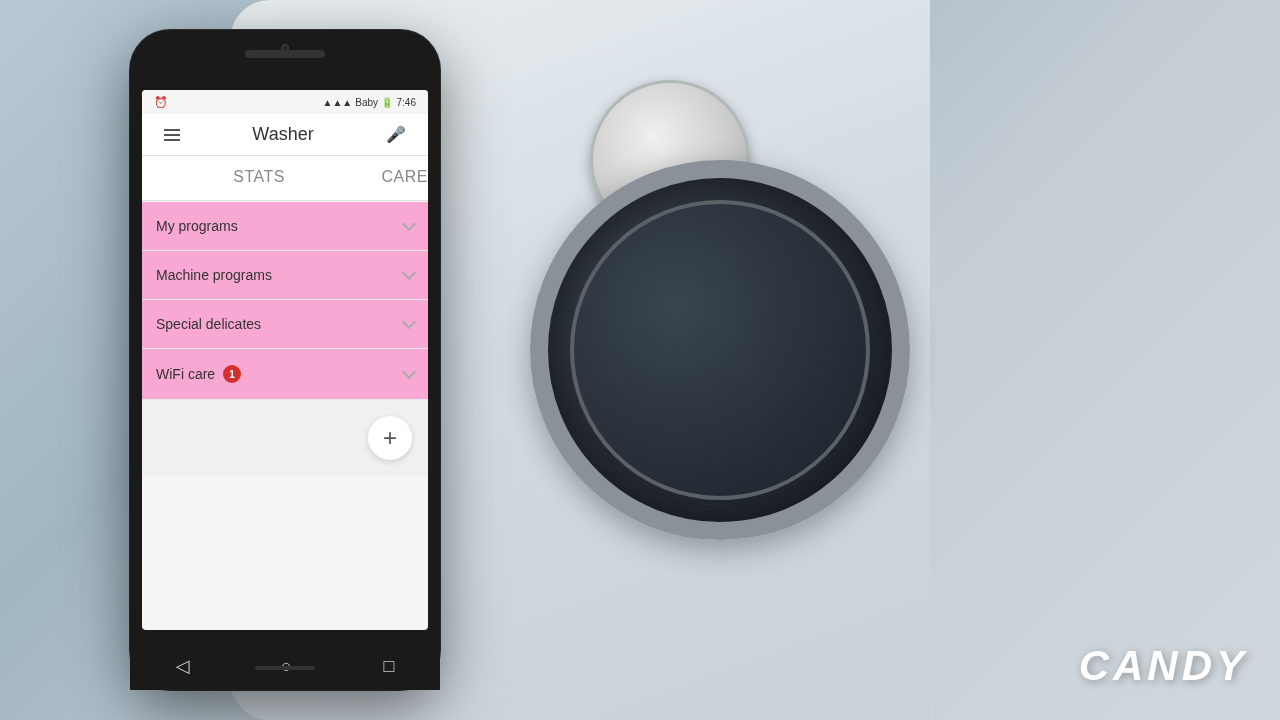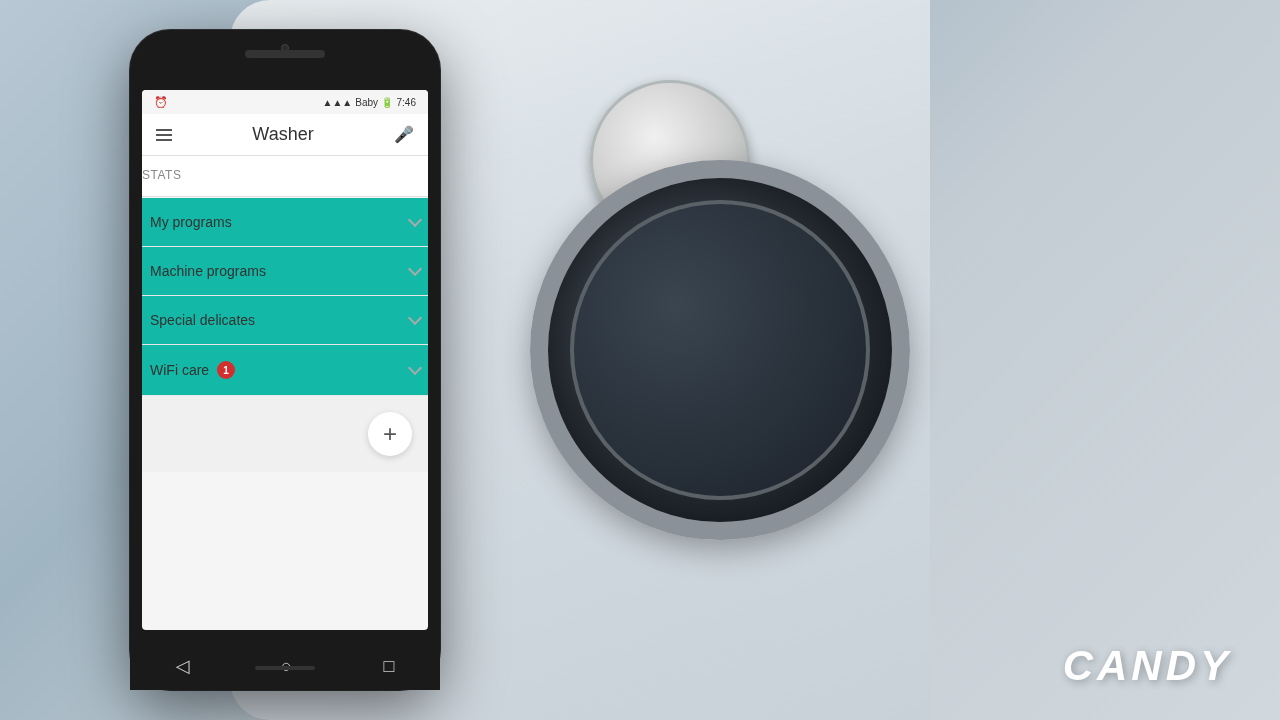--- a/index.html
+++ b/index.html
@@ -63,21 +63,21 @@
       border-radius: 50%;
       background: radial-gradient(circle at 40% 35%, #f0f0f0 0%, #d0d0d0 50%, #a0a8a8 100%);
       border: 3px solid #b0b8b8;
       box-shadow: 0 4px 12px rgba(0,0,0,0.3);
     }
 
     
     .candy-logo {
       position: absolute;
       bottom: 30px;
-      right: 48px;
+      right: 32px;
       font-size: 42px;
       font-weight: 900;
       color: white;
       letter-spacing: 4px;
       font-style: italic;
       text-shadow: 2px 2px 8px rgba(0,0,0,0.3);
     }
 
     
     .phone-outer {
@@ -123,21 +123,21 @@
     .status-icons {
       display: flex;
       align-items: center;
       gap: 3px;
       font-size: 10px;
     }
 
     
     .app-header {
       background: white;
-      padding: 10px 14px;
+      padding: 10px 22px;
       display: flex;
       align-items: center;
       justify-content: space-between;
       border-bottom: 1px solid #e0e0e0;
     }
 
     .hamburger-icon {
       display: flex;
       flex-direction: column;
       gap: 3px;
@@ -164,44 +164,44 @@
 
     
     .tab-bar {
       background: white;
       display: flex;
       border-bottom: 1px solid #e0e0e0;
     }
 
     .tab-item {
       flex: 1;
-      text-align: left;
+      text-align: right;
       padding: 12px 0;
-      font-size: 12px;
+      font-size: 16px;
       font-weight: 500;
       color: #888;
       cursor: pointer;
       letter-spacing: 0.5px;
       border-bottom: 2px solid transparent;
     }
 
     .tab-item.active {
       color: #333;
       border-bottom: 2px solid #333;
     }
 
     
     .programs-list {
       background: #f0f0f0;
     }
 
     .program-item {
-      background: #14b8a6;
+      background: #f9a8d4;
       border-bottom: 1px solid #e8e8e8;
-      padding: 16px 8px;
+      padding: 16px 14px;
       display: flex;
       align-items: center;
       justify-content: space-between;
       cursor: pointer;
       gap: 24px;
     }
 
     .program-item:first-child {
       margin-top: 1px;
     }
@@ -349,20 +349,21 @@
           <span></span>
           <span></span>
           <span></span>
         </div>
         <span class="app-title">Washer</span>
         <span class="mic-icon">🎤</span>
       </div>
 
       <div class="tab-bar">
         <div class="tab-item">STATS</div>
+        <div class="tab-item">CARE</div>
       </div>
 
       <div class="programs-list">
 
         <div class="program-item">
           <span class="program-name">My programs</span>
           <div class="chevron-down"></div>
         </div>
 
         <div class="program-item">

